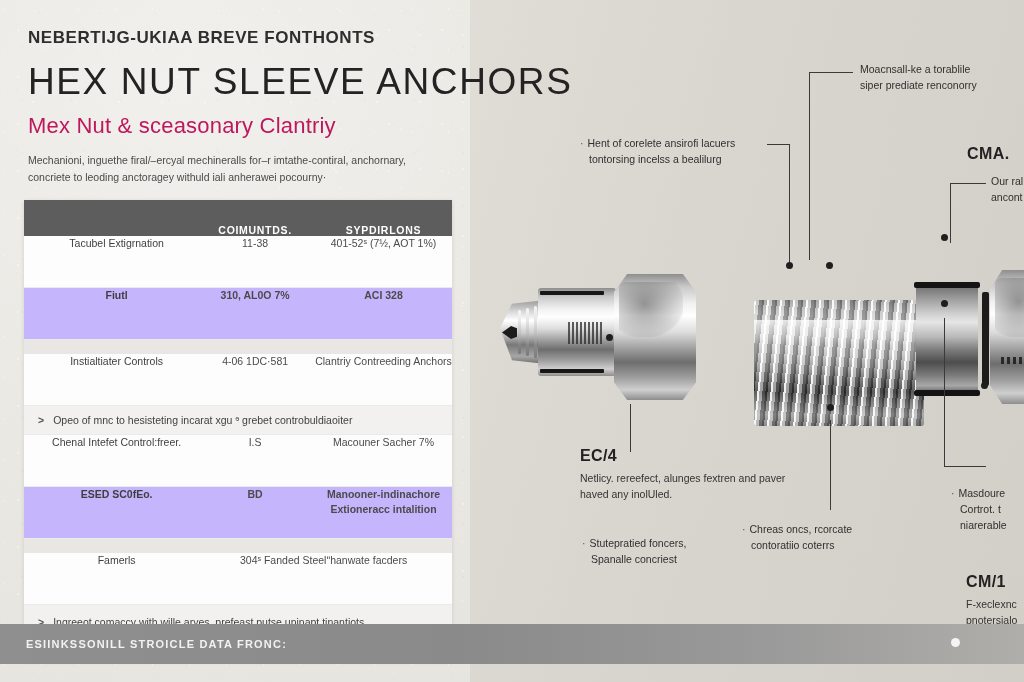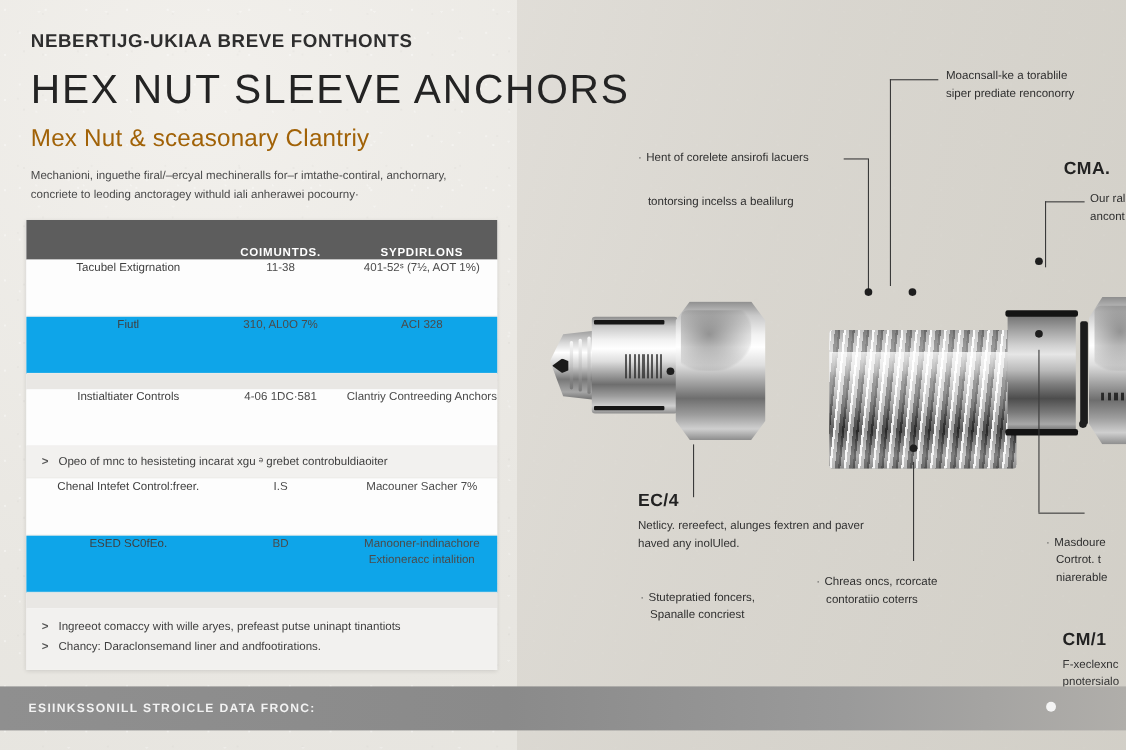--- a/index.html
+++ b/index.html
@@ -44,40 +44,40 @@
     font-size:17px; font-weight:bold; letter-spacing:.55px;
     color:#2e2e2e; margin-bottom:14px; white-space:nowrap;
   }
   .headline {
     font-size:37px; font-weight:300; letter-spacing:1.6px;
     color:#232323; line-height:1.06; white-space:nowrap;
     margin-bottom:12px;
   }
   .subhead {
     font-size:22px; font-weight:300; letter-spacing:.2px;
-    color:#a16207; line-height:1.15; margin-bottom:13px; white-space:nowrap;
+    color:#be185d; line-height:1.15; margin-bottom:13px; white-space:nowrap;
   }
   .lede { font-size:10.5px; line-height:1.62; color:#4a4a4a; max-width:420px; }
 
   
   #table-card {
     position:absolute; left:24px; top:200px; width:428px;
     box-shadow:0 1px 4px rgba(0,0,0,.12);
     background:#fbfbfb;
   }
   .thead {
     display:flex; background:#5d5d5d; color:#fff; height:36px; align-items:center;
   }
   .thead .th { font-size:10.5px; font-weight:bold; letter-spacing:.7px; text-align:center;margin-top:24px; }
   .c1 { width:40%; padding-left:14px; }
   .c2 { width:28%; text-align:center; }
   .c3 { width:32%; text-align:center; }
 
   .trow { display:flex; min-height:52px; border-bottom:1px solid #eceae7; }
-  .trow.alt { background:#0ea5e9; }
+  .trow.alt { background:#c4b5fd;font-weight:bold; }
   .trow.white { background:#fdfdfd; }
   .trow .cell { font-size:10.5px; color:#4b4b4b; line-height:1.45; text-align:center; }
   .trow .cell.lbl { text-align:center; color:#3f3f3f; }
   .trow .cell.wide { width:60%; text-align:center; }
 
   .spacer-row { height:14px; background:#e9e7e4; }
 
   .noterow {
     background:#f2f1ef; padding:8px 14px; font-size:10.5px; color:#3f3f3f;
     display:flex; gap:9px; align-items:flex-start; border-bottom:1px solid #eceae7;
@@ -247,20 +247,24 @@
   </div>
 
   <div class="trow alt">
     <div class="cell lbl c1">ESED SC0fEo.</div>
     <div class="cell c2">BD</div>
     <div class="cell c3">Manooner-indinachore Extioneracc intalition</div>
   </div>
 
   <div class="spacer-row"></div>
 
+  <div class="trow white">
+    <div class="cell lbl c1">Famerls</div>
+    <div class="cell wide">304ˢ Fanded Steelʺhanwate facders</div>
+  </div>
 
   <div class="notegroup">
     <div class="noterow">
       <span class="chev">&gt;</span>
       <span>Ingreeot comaccy with wille aryes, prefeast putse uninapt tinantiots</span>
     </div>
     <div class="noterow">
       <span class="chev">&gt;</span>
       <span>Chancy: Daraclonsemand liner and andfootirations.</span>
     </div>
@@ -312,21 +316,21 @@
   <div class="leader v" style="left:339px; top:72px; height:188px;"></div>
   <div class="callout" style="left:390px; top:62px; width:175px;">
     <div>Moacnsall-ke a torablile</div>
     <div>siper prediate renconorry</div>
   </div>
 
   <div class="callout" style="left:110px; top:136px; width:210px;">
     <div>
       <span class="bullet">·</span><span>Hent of corelete ansirofi lacuers</span>
     </div>
-    <div style="padding-left:9px;margin-top:24px;">tontorsing incelss a bealilurg</div>
+    <div style="padding-left:9px;">tontorsing incelss a bealilurg</div>
   </div>
   <div class="leader h" style="left:297px; top:144px; width:22px;"></div>
   <div class="leader v" style="left:319px; top:144px; height:122px;"></div>
 
   <div class="callout" style="left:497px; top:142px; width:60px;">
     <div class="callout-title">CMA.</div>
   </div>
   <div class="leader h" style="left:480px; top:183px; width:36px;"></div>
   <div class="leader v" style="left:480px; top:183px; height:60px;"></div>
   <div class="callout" style="left:521px; top:174px; width:40px; overflow:hidden;">

